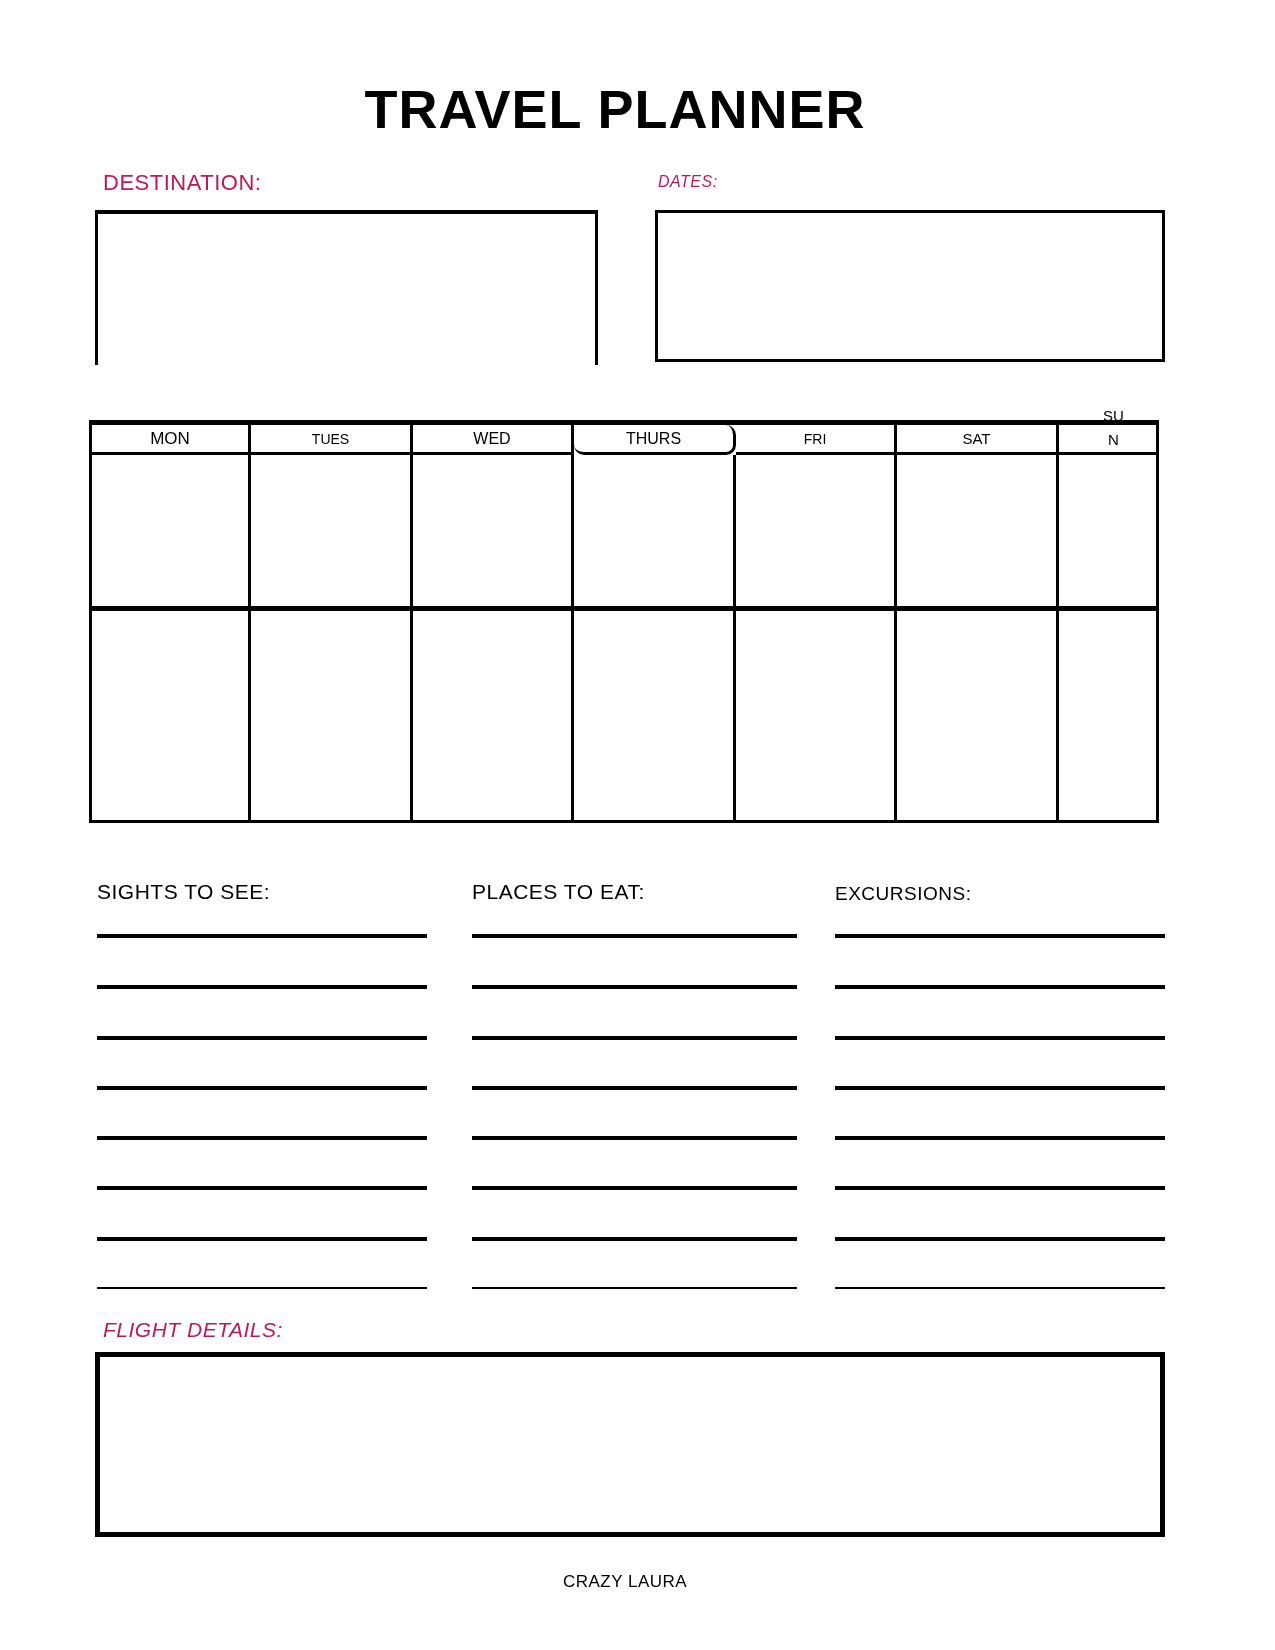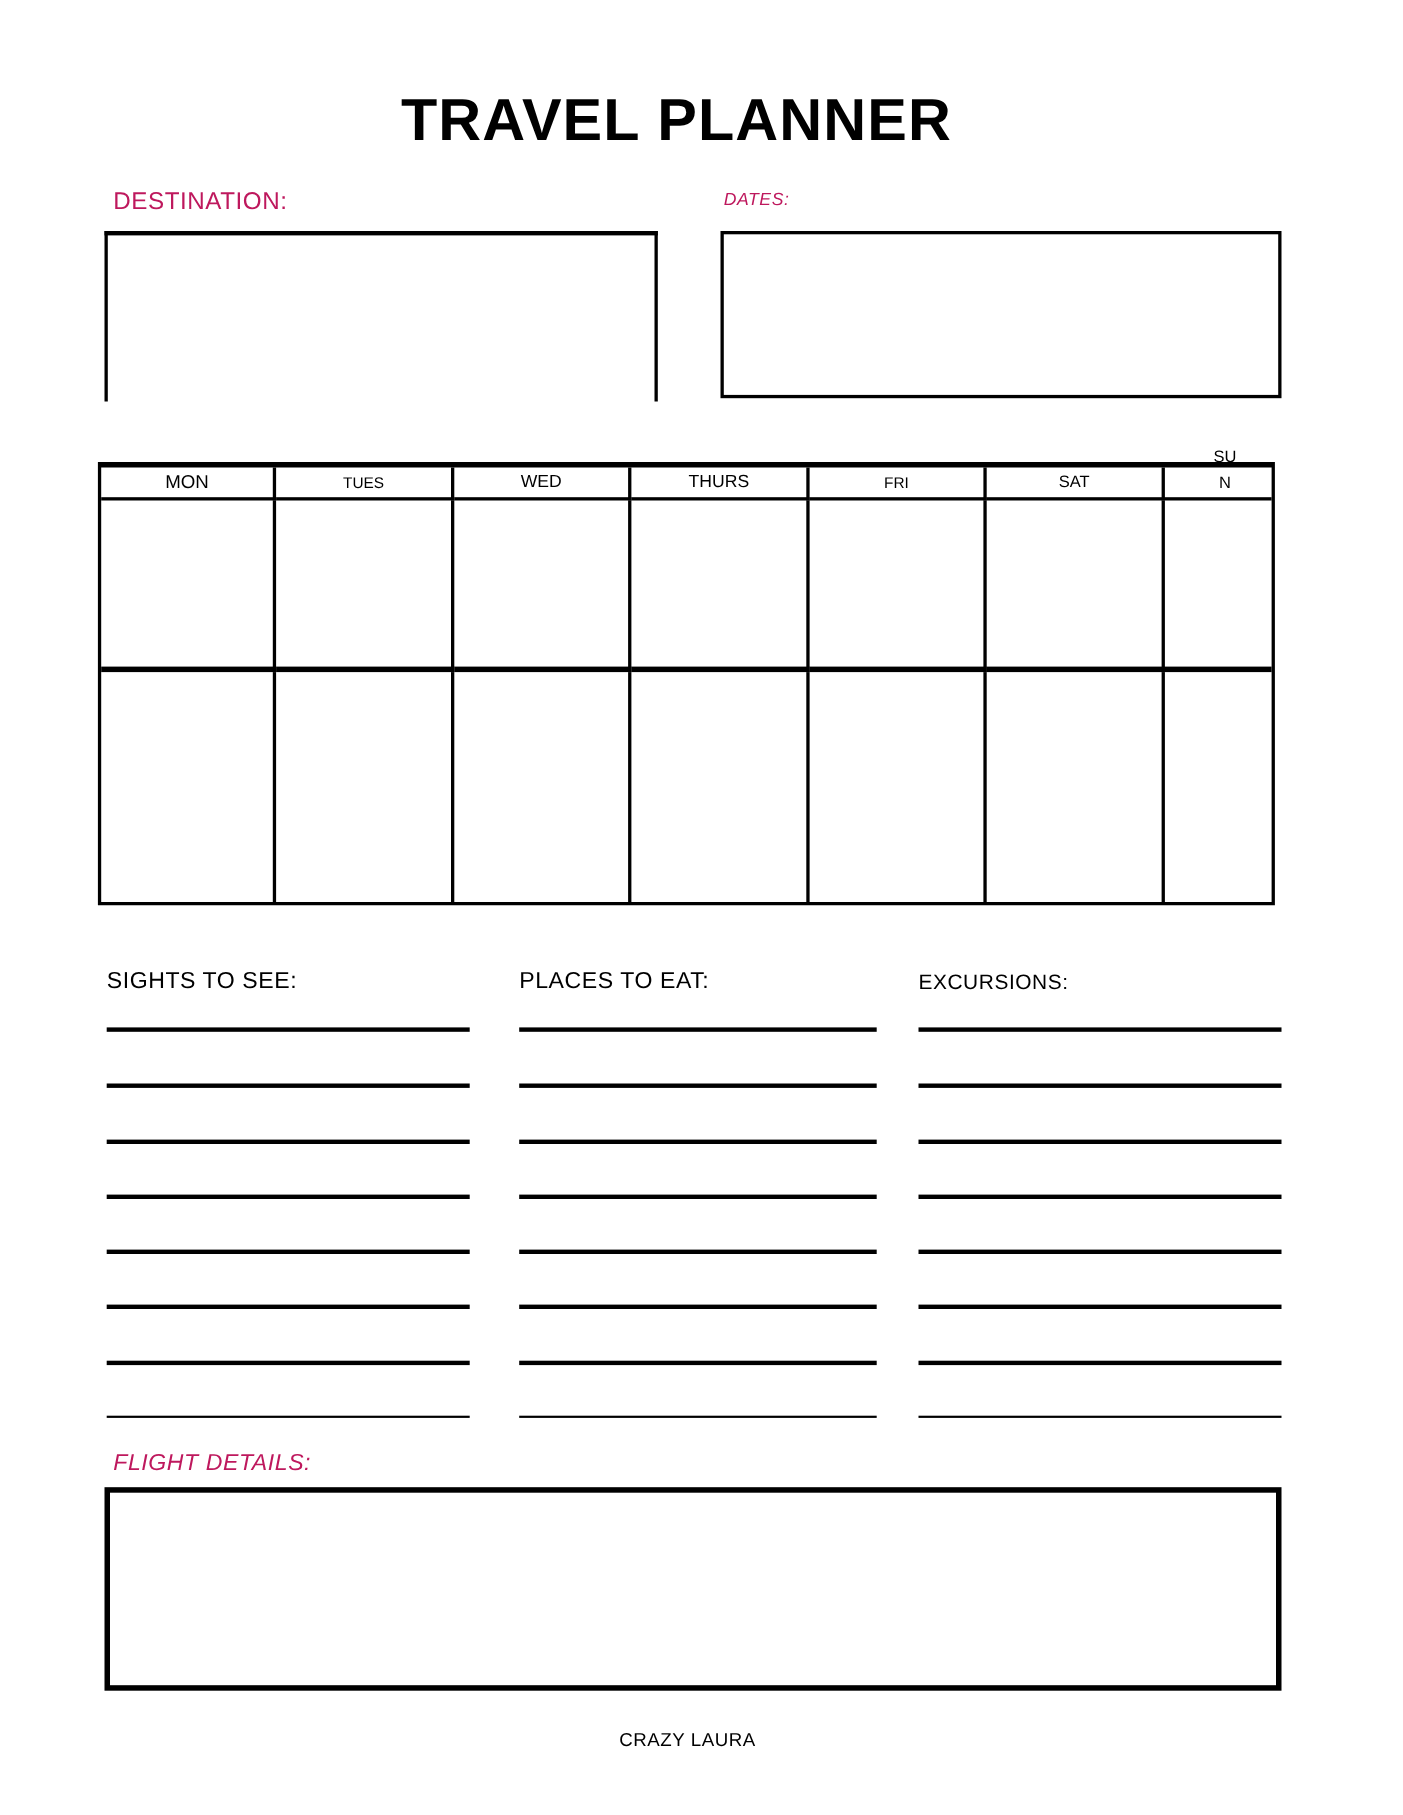--- a/index.html
+++ b/index.html
@@ -35,21 +35,21 @@
   }
   .day-cell {
     display:flex; align-items:center; justify-content:center;
     border-right:3px solid #000; border-bottom:3px solid #000;
     overflow:visible; position:relative; z-index:2;
   }
   .day-cell:nth-child(7) { border-right:none; }
   .day-cell:nth-child(1) { font-size:17px; }
   .day-cell:nth-child(2) { font-size:14px; }
   .day-cell:nth-child(3) { font-size:16px; }
-  .day-cell:nth-child(4) { font-size:16px; }
+  .day-cell:nth-child(4) { font-size:16px;border-radius:10px; }
   .day-cell:nth-child(5) { font-size:14px; }
   .day-cell:nth-child(6) { font-size:15px; }
   .day-cell:nth-child(7) { font-size:15px; align-items:flex-end;padding-left:12px; }
   .day-cell.sun .day-label {
     display:block; width:26px; margin:3px auto 0; line-height:24px;
     word-break:break-all; text-align:center;
   }
   .cal-cell { border-right:3px solid #000; border-bottom:5px solid #000; }
   .cal-cell:nth-of-type(7n) { border-right:none; }
   .cal-cell.last-row { border-bottom:none; }

